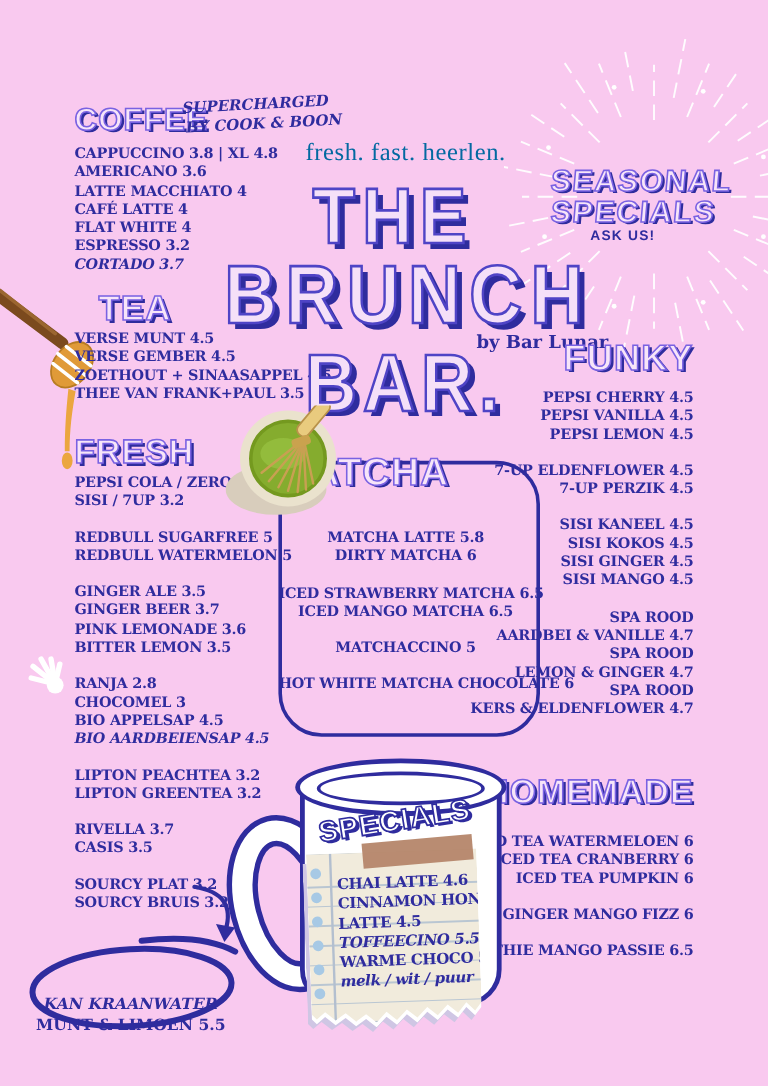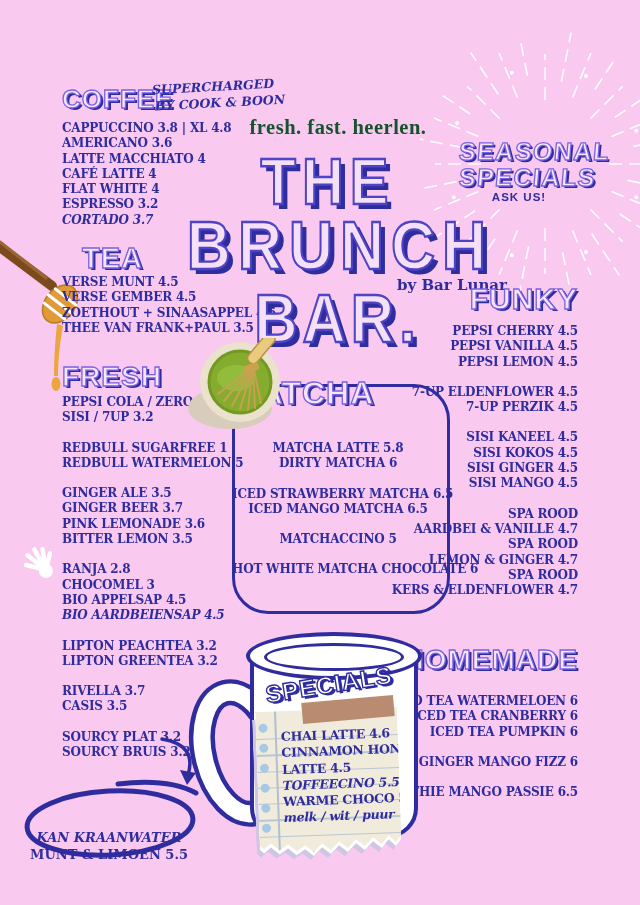--- a/index.html
+++ b/index.html
@@ -16,22 +16,22 @@
   .menu-line{font-weight:bold;font-size:12px;line-height:15.3px;color:#2f2c9e;
              letter-spacing:-0.2px;white-space:nowrap;}
   .menu-line.gap{height:15px;}
   .menu-line.it{font-style:italic;}
   .right .menu-line{text-align:right;}
   .center .menu-line{text-align:center;}
   .sub-italic{position:absolute;font-style:italic;font-weight:bold;color:#2f2c9e;
               font-size:12.5px;line-height:14px;font-family:"DejaVu Serif",serif;
               transform:rotate(-3deg);white-space:nowrap;}
   .tagline{position:absolute;left:233px;top:116px;width:210px;text-align:center;
-           font-family:"Liberation Serif",serif;font-weight:bold;font-size:20.5px;
-           color:#14532d;letter-spacing:.5px;}
+           font-family:"Liberation Serif",serif;font-weight:normal;font-size:20.5px;
+           color:#0369a1;letter-spacing:.5px;}
   .byline{position:absolute;left:397px;top:276px;font-size:15px;font-weight:bold;color:#2f2c9e;
           font-family:"DejaVu Serif",serif;white-space:nowrap;text-align:right;}
   .seasonal-line{font-size:25px;letter-spacing:1.5px;transform:skewX(-5deg);}
   .ask-us{position:absolute;left:458px;top:191px;width:122px;text-align:center;font-weight:bold;
           font-size:11.5px;letter-spacing:1px;color:#2f2c9e;font-family:Liberation Sans, sans-serif;}
   
   .matcha-box{position:absolute;left:232px;top:384px;width:212px;height:224px;
               border:3.5px solid #2f2c9e;border-radius:36px;}
   
   .mug-body{position:absolute;left:250px;top:648px;width:160px;height:182px;background:#fff;
@@ -146,21 +146,21 @@
       <div class="menu-line">VERSE GEMBER 4.5</div>
       <div class="menu-line">ZOETHOUT + SINAASAPPEL 4.5</div>
       <div class="menu-line">THEE VAN FRANK+PAUL 3.5</div>
     </div>
 
   <div class="t-outline" style="left:62px;top:361px;font-size:28px;">FRESH</div>
   <div class="list" style="left:62px;top:395px;">
       <div class="menu-line">PEPSI COLA / ZERO 3.2</div>
       <div class="menu-line">SISI / 7UP 3.2</div>
       <div class="menu-line gap"></div>
-      <div class="menu-line">REDBULL SUGARFREE 1</div>
+      <div class="menu-line">REDBULL SUGARFREE 5</div>
       <div class="menu-line">REDBULL WATERMELON 5</div>
       <div class="menu-line gap"></div>
       <div class="menu-line">GINGER ALE 3.5</div>
       <div class="menu-line">GINGER BEER 3.7</div>
       <div class="menu-line">PINK LEMONADE 3.6</div>
       <div class="menu-line">BITTER LEMON 3.5</div>
       <div class="menu-line gap"></div>
       <div class="menu-line">RANJA 2.8</div>
       <div class="menu-line">CHOCOMEL 3</div>
       <div class="menu-line">BIO APPELSAP 4.5</div>

